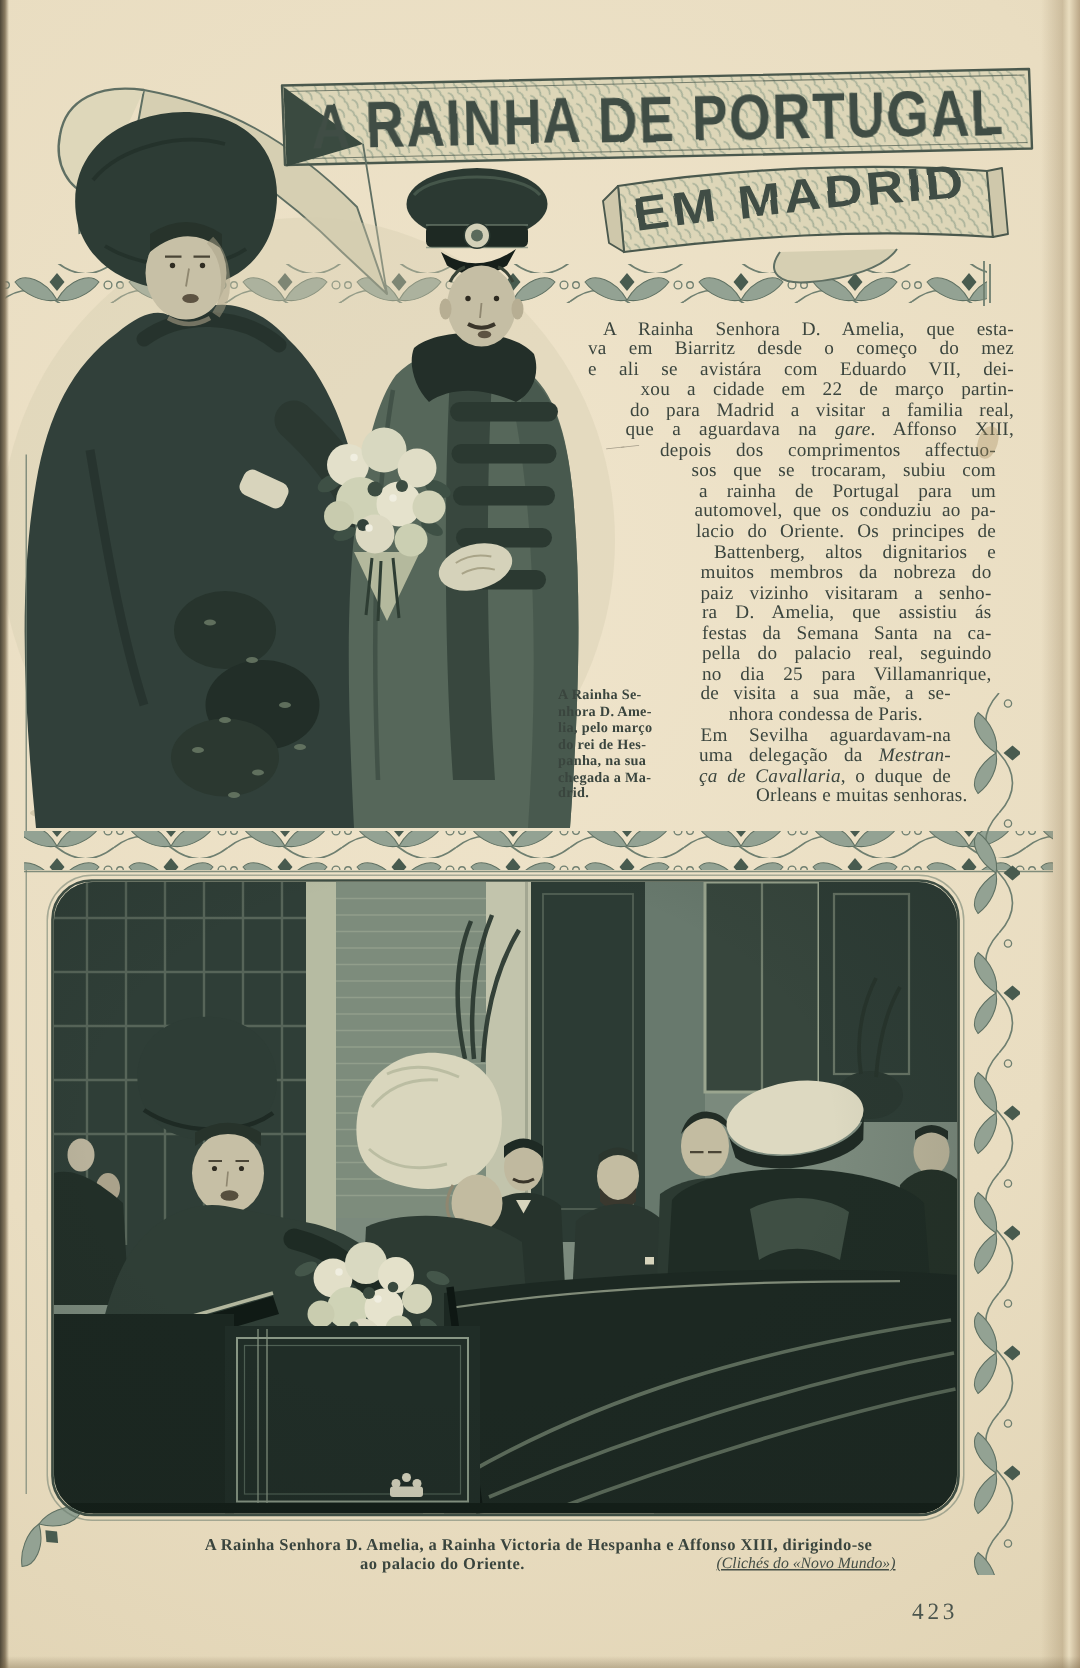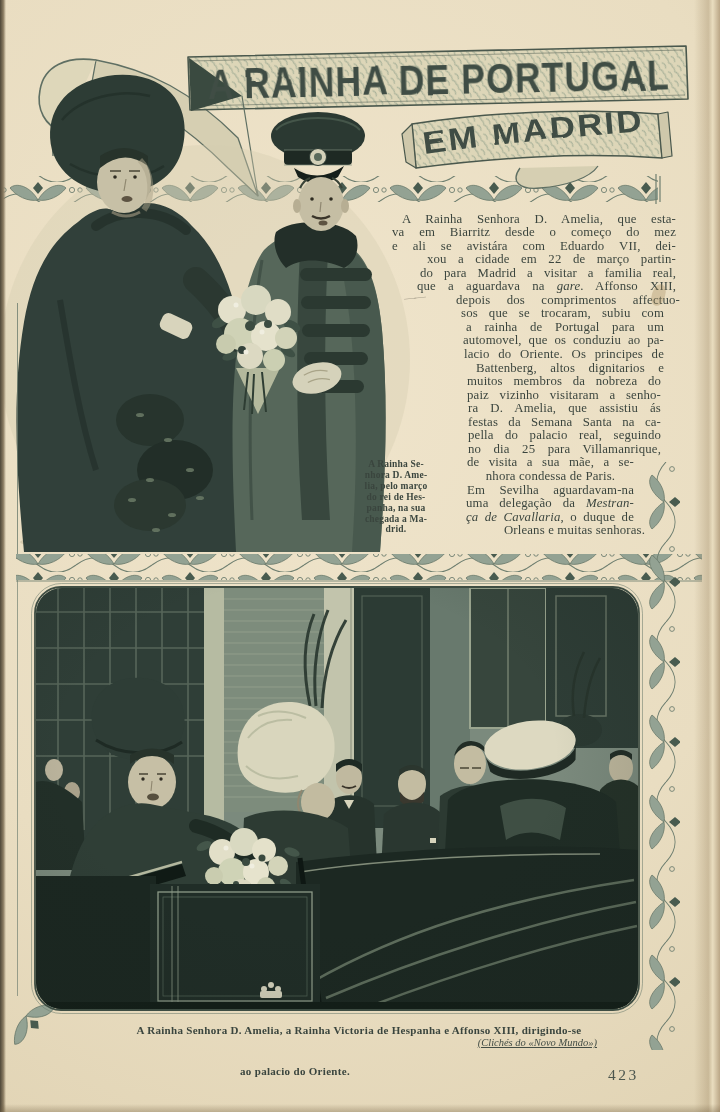--- a/index.html
+++ b/index.html
@@ -10,27 +10,27 @@
   .art{position:absolute;left:0;top:0;}
   
   .textcol{position:absolute;left:0;top:0;width:720px;height:1112px;pointer-events:none;}
   .aline{position:absolute;font-size:12.8px;line-height:13.55px;letter-spacing:.15px;
          color:#3b453e;white-space:nowrap;text-align:center;}
   .aline.just{white-space:normal;text-align:justify;text-align-last:justify;}
   .aline em{font-style:italic;}
   .mark{position:absolute;left:404px;top:290px;font-size:12px;color:#6c675a;opacity:.55;
         transform:rotate(-6deg);letter-spacing:-2px;}
   
-  .cap1{position:absolute;left:356px;top:459px;width:80px;text-align:center;}
+  .cap1{position:absolute;left:372px;top:459px;width:80px;text-align:left;}
   .c1line{font-size:9.5px;line-height:10.9px;font-weight:bold;color:#3a453e;letter-spacing:.2px;}
   
   .cap2l1{position:absolute;left:95px;top:1024px;width:528px;text-align:center;
           font-size:11px;font-weight:bold;letter-spacing:.3px;color:#3a453e;}
   .cap2l2{position:absolute;left:180px;top:1037px;width:230px;text-align:center;
-          font-size:11px;font-weight:bold;letter-spacing:.3px;color:#3a453e;margin-top:28px;}
+          font-size:11px;font-weight:bold;letter-spacing:.3px;color:#3a453e;}
   .cap2credit{position:absolute;left:430px;top:1037px;width:167px;text-align:right;
           font-size:10.5px;font-style:italic;color:#434d45;text-decoration:underline;}
   .pageno{position:absolute;left:608px;top:1066px;font-size:15.5px;letter-spacing:2.5px;color:#4b554d;}
   
   .edgeL{position:absolute;left:0;top:0;width:6px;height:100%;
          background:linear-gradient(90deg,#4e4738,#8a7c62 55%,rgba(138,124,98,0));}
   .edgeR{position:absolute;right:0;top:0;width:26px;height:100%;
          background:linear-gradient(90deg,rgba(190,170,135,0) 0%,rgba(160,138,102,.38) 55%,#ead fcc 70%,#baa686 100%);
          background:linear-gradient(90deg,rgba(190,170,135,0) 0%,rgba(160,138,102,.38) 55%,#e9ddbf 72%,#baa686 100%);}
   .edgeB{position:absolute;left:0;bottom:0;width:100%;height:8px;
@@ -393,21 +393,21 @@
   </g>
 </svg>
 
 <div class="textcol">
       <div class="aline just" style="left: 402px; top: 212.5px; width: 274px;"><span>A Rainha Senhora D. Amelia, que esta-</span></div>
       <div class="aline just" style="left: 392px; top: 226.05px; width: 284px;"><span>va em Biarritz desde o começo do mez</span></div>
       <div class="aline just" style="left: 392px; top: 239.6px; width: 284px;"><span>e ali se avistára com Eduardo VII, dei-</span></div>
       <div class="aline just" style="left: 427px; top: 253.15px; width: 249px;"><span>xou a cidade em 22 de março partin-</span></div>
       <div class="aline just" style="left: 420px; top: 266.7px; width: 256px;"><span>do para Madrid a visitar a familia real,</span></div>
       <div class="aline just" style="left: 417px; top: 280.25px; width: 259px;"><span>que a aguardava na </span><em>gare</em><span>. Affonso XIII,</span></div>
-      <div class="aline just" style="left: 440px; top: 293.8px; width: 224px; margin-left: 16px;"><span>depois dos comprimentos affectuo-</span></div>
+      <div class="aline just" style="left: 440px; top: 293.8px; width: 224px;"><span>depois dos comprimentos affectuo-</span></div>
       <div class="aline just" style="left: 461px; top: 307.35px; width: 203px;"><span>sos que se trocaram, subiu com</span></div>
       <div class="aline just" style="left: 466px; top: 320.9px; width: 198px;"><span>a rainha de Portugal para um</span></div>
       <div class="aline just" style="left: 463px; top: 334.45px; width: 201px;"><span>automovel, que os conduziu ao pa-</span></div>
       <div class="aline just" style="left: 464px; top: 348px; width: 200px;"><span>lacio do Oriente. Os principes de</span></div>
       <div class="aline just" style="left: 476px; top: 361.55px; width: 188px;"><span>Battenberg, altos dignitarios e</span></div>
       <div class="aline just" style="left: 467px; top: 375.1px; width: 194px;"><span>muitos membros da nobreza do</span></div>
       <div class="aline just" style="left: 467px; top: 388.65px; width: 194px;"><span>paiz vizinho visitaram a senho-</span></div>
       <div class="aline just" style="left: 468px; top: 402.2px; width: 193px;"><span>ra D. Amelia, que assistiu ás</span></div>
       <div class="aline just" style="left: 468px; top: 415.75px; width: 193px;"><span>festas da Semana Santa na ca-</span></div>
       <div class="aline just" style="left: 468px; top: 429.3px; width: 193px;"><span>pella do palacio real, seguindo</span></div>

